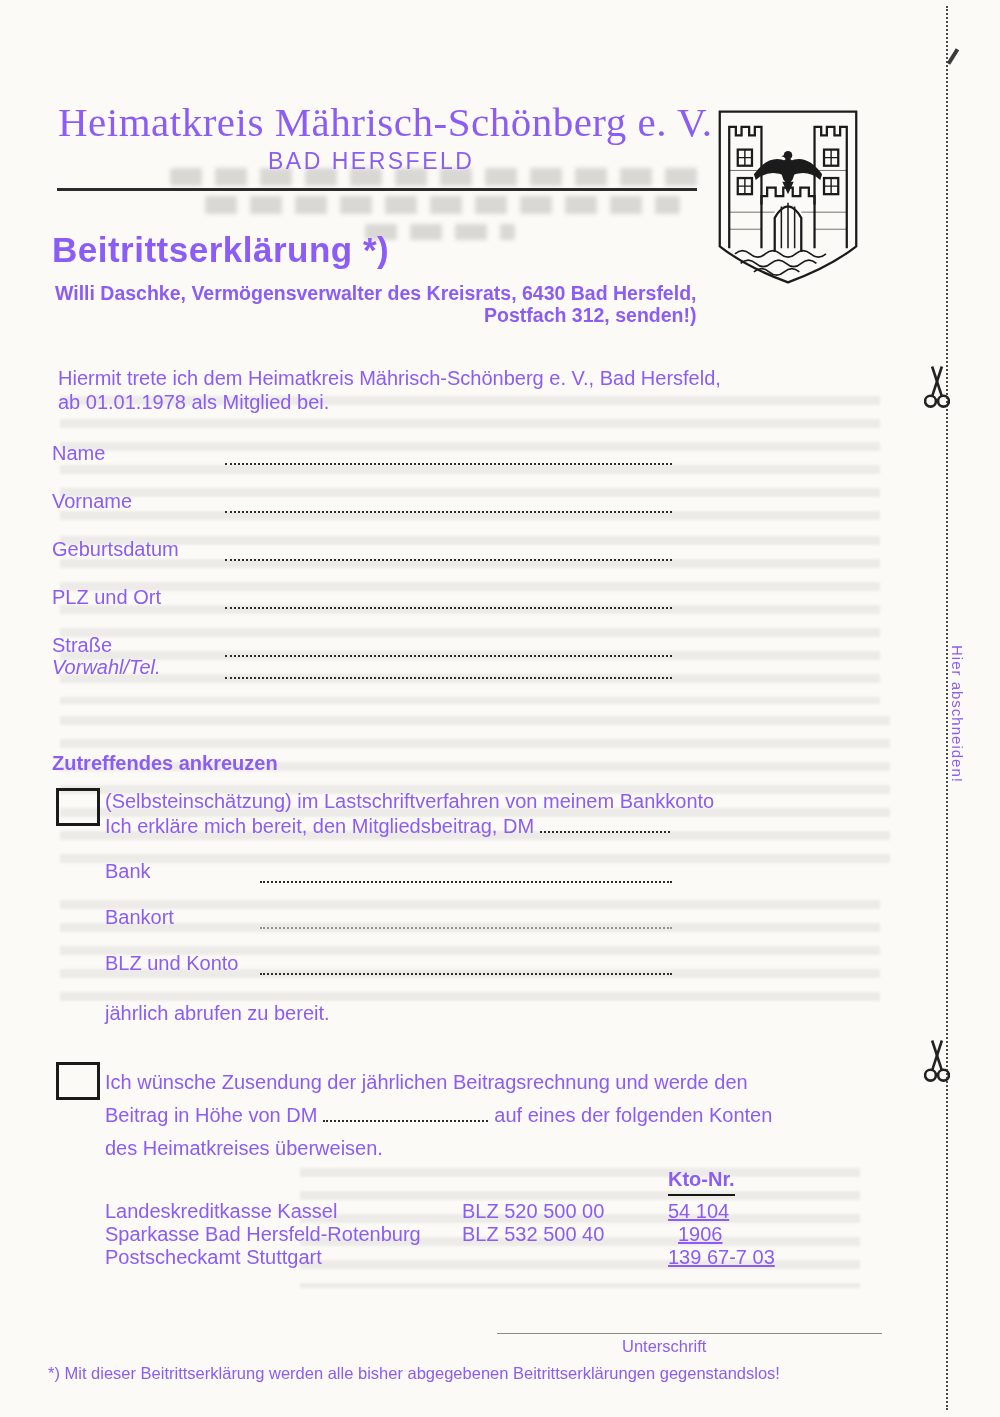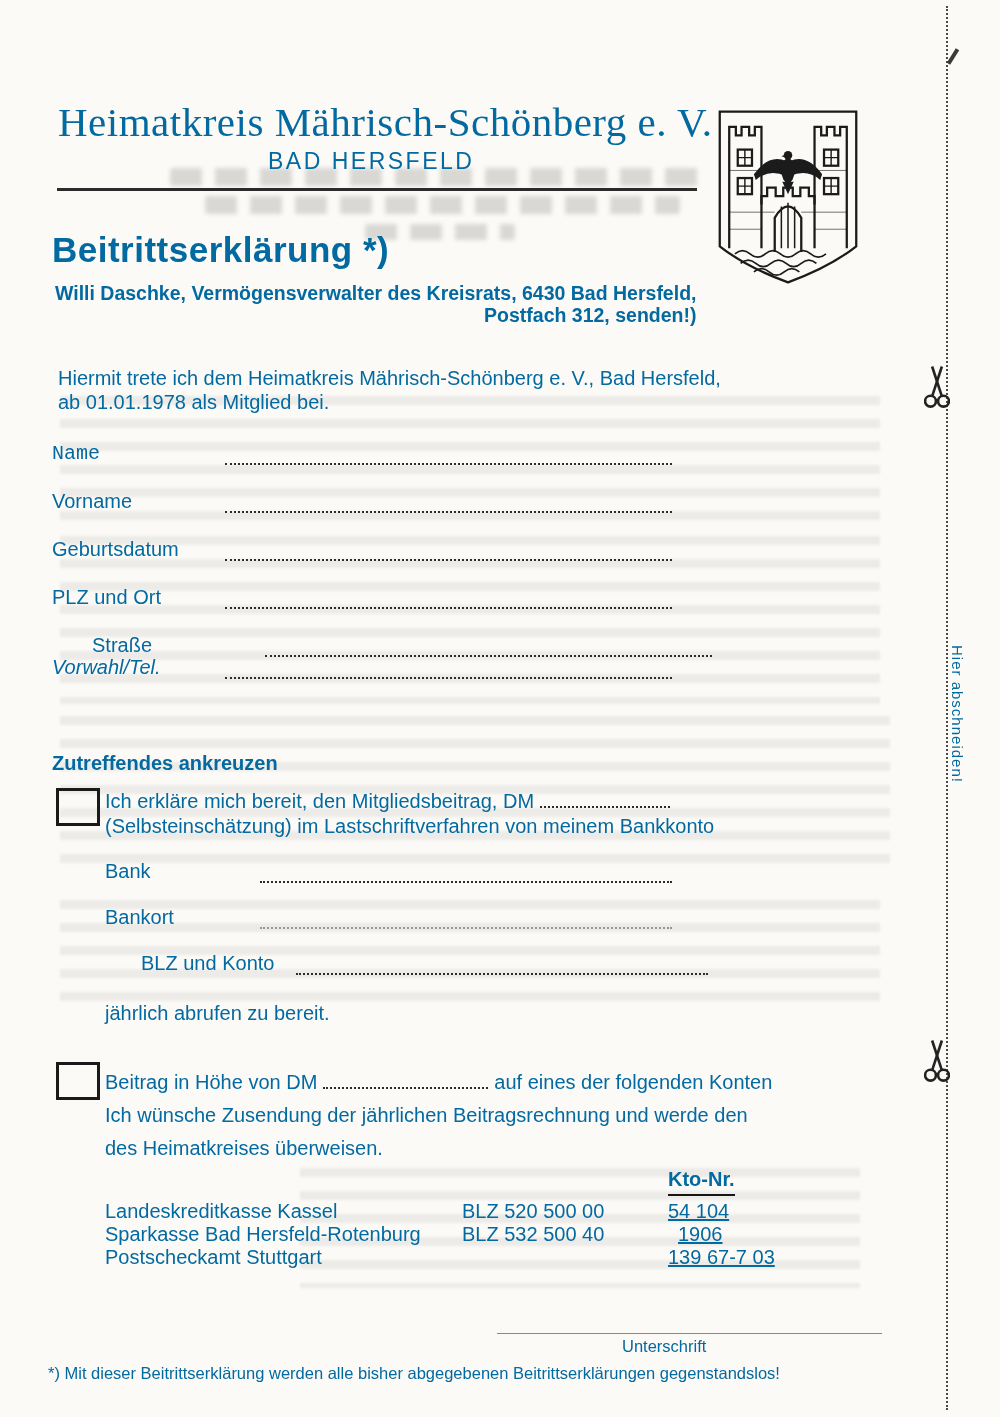--- a/index.html
+++ b/index.html
@@ -1,18 +1,18 @@
 <!DOCTYPE html>
 <html><head>
 <meta charset="utf-8">
 <style>
   html,body{margin:0;padding:0;background:#e8e6e0;}
   .page{
     position:relative; width:1000px; height:1417px; margin:0 auto;
-    background:#fbfaf6; color:#0369a1; overflow:hidden;
+    background:#fbfaf6; color:#8b5cf6; overflow:hidden;
     font-family:"Liberation Sans", sans-serif;
   }
   
   .org-name{
     position:absolute; left:58px; top:98px;
     font-family:"Liberation Serif", serif; font-size:41px; font-weight:400;
     letter-spacing:0.5px; white-space:nowrap;
   }
   .org-city{
     position:absolute; left:268px; top:148px;
@@ -128,71 +128,71 @@
   <div class="form-title">Beitrittserklärung *)</div>
   <div class="instructions">
     <div class="b">Willi Daschke, Vermögensverwalter des Kreisrats, 6430 Bad Hersfeld,</div>
     <div class="b">Postfach 312, senden!)</div>
   </div>
   <div class="declaration">
     <div>Hiermit trete ich dem Heimatkreis Mährisch-Schönberg e. V., Bad Hersfeld,</div>
     <div>ab 01.01.1978 als Mitglied bei.</div>
   </div>
 
-  <div class="field-row" style="top:442px;font-family:Liberation Mono, monospace;">
+  <div class="field-row" style="top:442px;">
     <span class="flabel">Name</span>
     <span class="fline main"></span>
   </div>
   <div class="field-row" style="top:490px;">
     <span class="flabel">Vorname</span>
     <span class="fline main"></span>
   </div>
   <div class="field-row" style="top:538px;">
     <span class="flabel">Geburtsdatum</span>
     <span class="fline main"></span>
   </div>
   <div class="field-row" style="top:586px;">
     <span class="flabel">PLZ und Ort</span>
     <span class="fline main"></span>
   </div>
-  <div class="field-row" style="top:634px;margin-left:40px;">
+  <div class="field-row" style="top:634px;">
     <span class="flabel">Straße</span>
     <span class="fline main"></span>
   </div>
   <div class="field-row" style="top:656px;font-style:italic;">
     <span class="flabel">Vorwahl/Tel.</span>
     <span class="fline main"></span>
   </div>
 
   <div class="section-heading">Zutreffendes ankreuzen</div>
 
   <div class="checkbox" style="left:56px; top:788px;"></div>
   <div class="opt-text" style="top:789px; width:790px;">
+    <div>(Selbsteinschätzung) im Lastschriftverfahren von meinem Bankkonto</div>
     <div><span>Ich erkläre mich bereit, den Mitgliedsbeitrag, DM</span><span class="dotfill" style="width:130px;"></span></div>
-    <div>(Selbsteinschätzung) im Lastschriftverfahren von meinem Bankkonto</div>
   </div>
 
   <div class="bank-row" style="top:860px;">
     <span class="flabel">Bank</span>
     <span class="fline"></span>
   </div>
   <div class="bank-row" style="top:906px;">
     <span class="flabel">Bankort</span>
     <span class="fline" style="opacity:0.45;"></span>
   </div>
-  <div class="bank-row" style="top:952px;margin-left:36px;">
+  <div class="bank-row" style="top:952px;">
     <span class="flabel">BLZ und Konto</span>
     <span class="fline"></span>
   </div>
   <div class="closing-line" style="top:1002px;">jährlich abrufen zu bereit.</div>
 
   <div class="checkbox" style="left:56px; top:1062px;"></div>
   <div class="opt-text" style="top:1066px; width:800px; line-height:33px;">
+    <div>Ich wünsche Zusendung der jährlichen Beitragsrechnung und werde den</div>
     <div><span>Beitrag in Höhe von DM</span><span class="dotfill" style="width:165px;"></span><span>auf eines der folgenden Konten</span></div>
-    <div>Ich wünsche Zusendung der jährlichen Beitragsrechnung und werde den</div>
     <div>des Heimatkreises überweisen.</div>
   </div>
 
   <div class="kto-header">Kto-Nr.</div>
   <div class="accounts">
     <div class="acct-row">
       <span class="bank">Landeskreditkasse Kassel</span>
       <span class="blz">BLZ 520 500 00</span>
       <span class="kto">54 104</span>
     </div>

